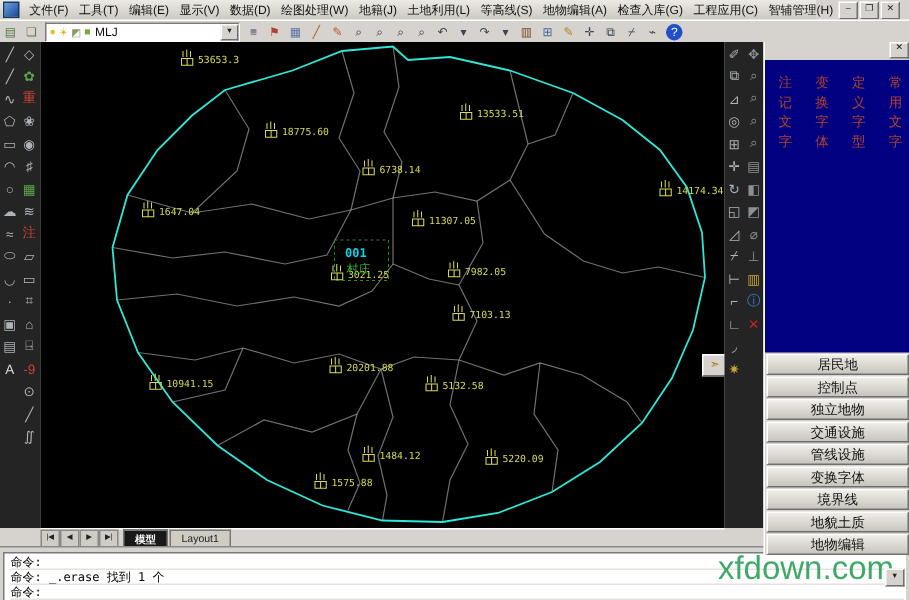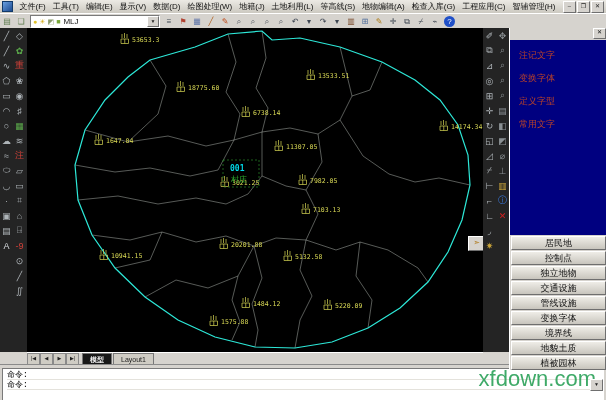--- a/index.html
+++ b/index.html
@@ -1,19 +1,19 @@
 <!DOCTYPE html>
 <html><head>
 <meta charset="utf-8">
 <style>
   html,body{margin:0;padding:0;background:#888;}
   .root{position:relative;width:606px;height:400px;background:#d6d3ce;overflow:hidden;
         font-family:"Liberation Sans",sans-serif;-webkit-font-smoothing:none;}
   
-  .menubar{position:absolute;left:0;top:0;width:606px;height:13px;
+  .menubar{position:absolute;left:0;top:0;width:544px;height:13px;
            background:linear-gradient(#eceae4,#ccc9c1);display:flex;align-items:center;font-size:8px;color:#111;}
   .app-icon{width:9px;height:9px;margin:0 3px 0 2px;border:1px solid #123a6a;
             background:linear-gradient(135deg,#6aa0e0,#1c4a90);flex:0 0 auto;}
   .menu-item{padding:0 3.5px;white-space:nowrap;cursor:default;}
   .win-controls{margin-left:auto;display:flex;gap:1px;padding-right:2px;}
   .win-btn{width:11px;height:10px;background:#d6d3ce;border:1px solid;border-color:#fff #6f6f6f #6f6f6f #fff;
            font-size:6px;line-height:8px;text-align:center;color:#222;}
   
   .toolbar{position:absolute;left:0;top:13px;width:606px;height:15px;background:#d6d3ce;
            border-top:1px solid #fff;border-bottom:1px solid #929292;display:flex;align-items:center;}
@@ -48,21 +48,21 @@
   
   .panel{position:absolute;left:509px;top:28px;width:97px;height:342px;background:#d6d3ce;
          border-left:1px solid #fff;display:flex;flex-direction:column;z-index:5;}
   .panel-close-row{height:10px;display:flex;justify-content:flex-end;align-items:center;padding-right:1px;}
   .panel-close{width:11px;height:9px;background:#d6d3ce;border:1px solid;border-color:#fff #6f6f6f #6f6f6f #fff;
                font-size:6px;line-height:7px;text-align:center;color:#111;}
   .panel-btn{height:13px;margin:1px 1px 0 1px;background:linear-gradient(#f2f0ea,#c8c5bd);
              border:1px solid;border-color:#fff #6f6f6f #6f6f6f #fff;font-size:9px;
              display:flex;align-items:center;justify-content:center;}
   .panel-nav{flex:1 1 auto;margin-top:2px;background:#000080;color:#b5402a;font-size:9px;
-             padding:9px 0 0 9px;display:flex;flex-direction:column;gap:10px;}
+             padding:9px 0 0 9px;display:flex;gap:10px;}
   .panel-nav span{cursor:default;}
   .cat-list{display:flex;flex-direction:column;}
   .cat-btn{height:12px;margin:1px 1px 0 1px;background:linear-gradient(#efede7,#c8c5bd);
            border:1px solid;border-color:#fff #6f6f6f #6f6f6f #fff;font-size:9px;color:#111;
            display:flex;align-items:center;justify-content:center;}
   
   .command{position:absolute;left:0;top:364px;width:606px;height:36px;background:#d6d3ce;
            border-top:1px solid #8a8a8a;}
   .cmdbox{position:absolute;left:2px;right:2px;top:3px;bottom:0;background:#fff;
           border:1px solid;border-color:#7a7a7a #fff #fff #7a7a7a;overflow:hidden;padding:1px 0 0 4px;}
@@ -305,26 +305,27 @@
       </div>
     <div class="cat-list" id="panel-cats">
         <div class="cat-btn">居民地</div>
         <div class="cat-btn">控制点</div>
         <div class="cat-btn">独立地物</div>
         <div class="cat-btn">交通设施</div>
         <div class="cat-btn">管线设施</div>
         <div class="cat-btn">变换字体</div>
         <div class="cat-btn">境界线</div>
         <div class="cat-btn">地貌土质</div>
-        <div class="cat-btn">植被园林</div>
+        <div class="cat-btn">地物编辑</div>
       </div>
   </div>
 
   <div class="command">
     <div class="cmdbox" id="cmd-lines">
         <div class="cmd-line">命令:</div>
+        <div class="cmd-line">命令: _.erase 找到 1 个</div>
         <div class="cmd-line">命令:</div>
       </div>
     <div class="watermark">xfdown.com</div>
     <span class="cmd-combo-arrow">▼</span>
   </div>
 
 </div>
 
 </body></html>

